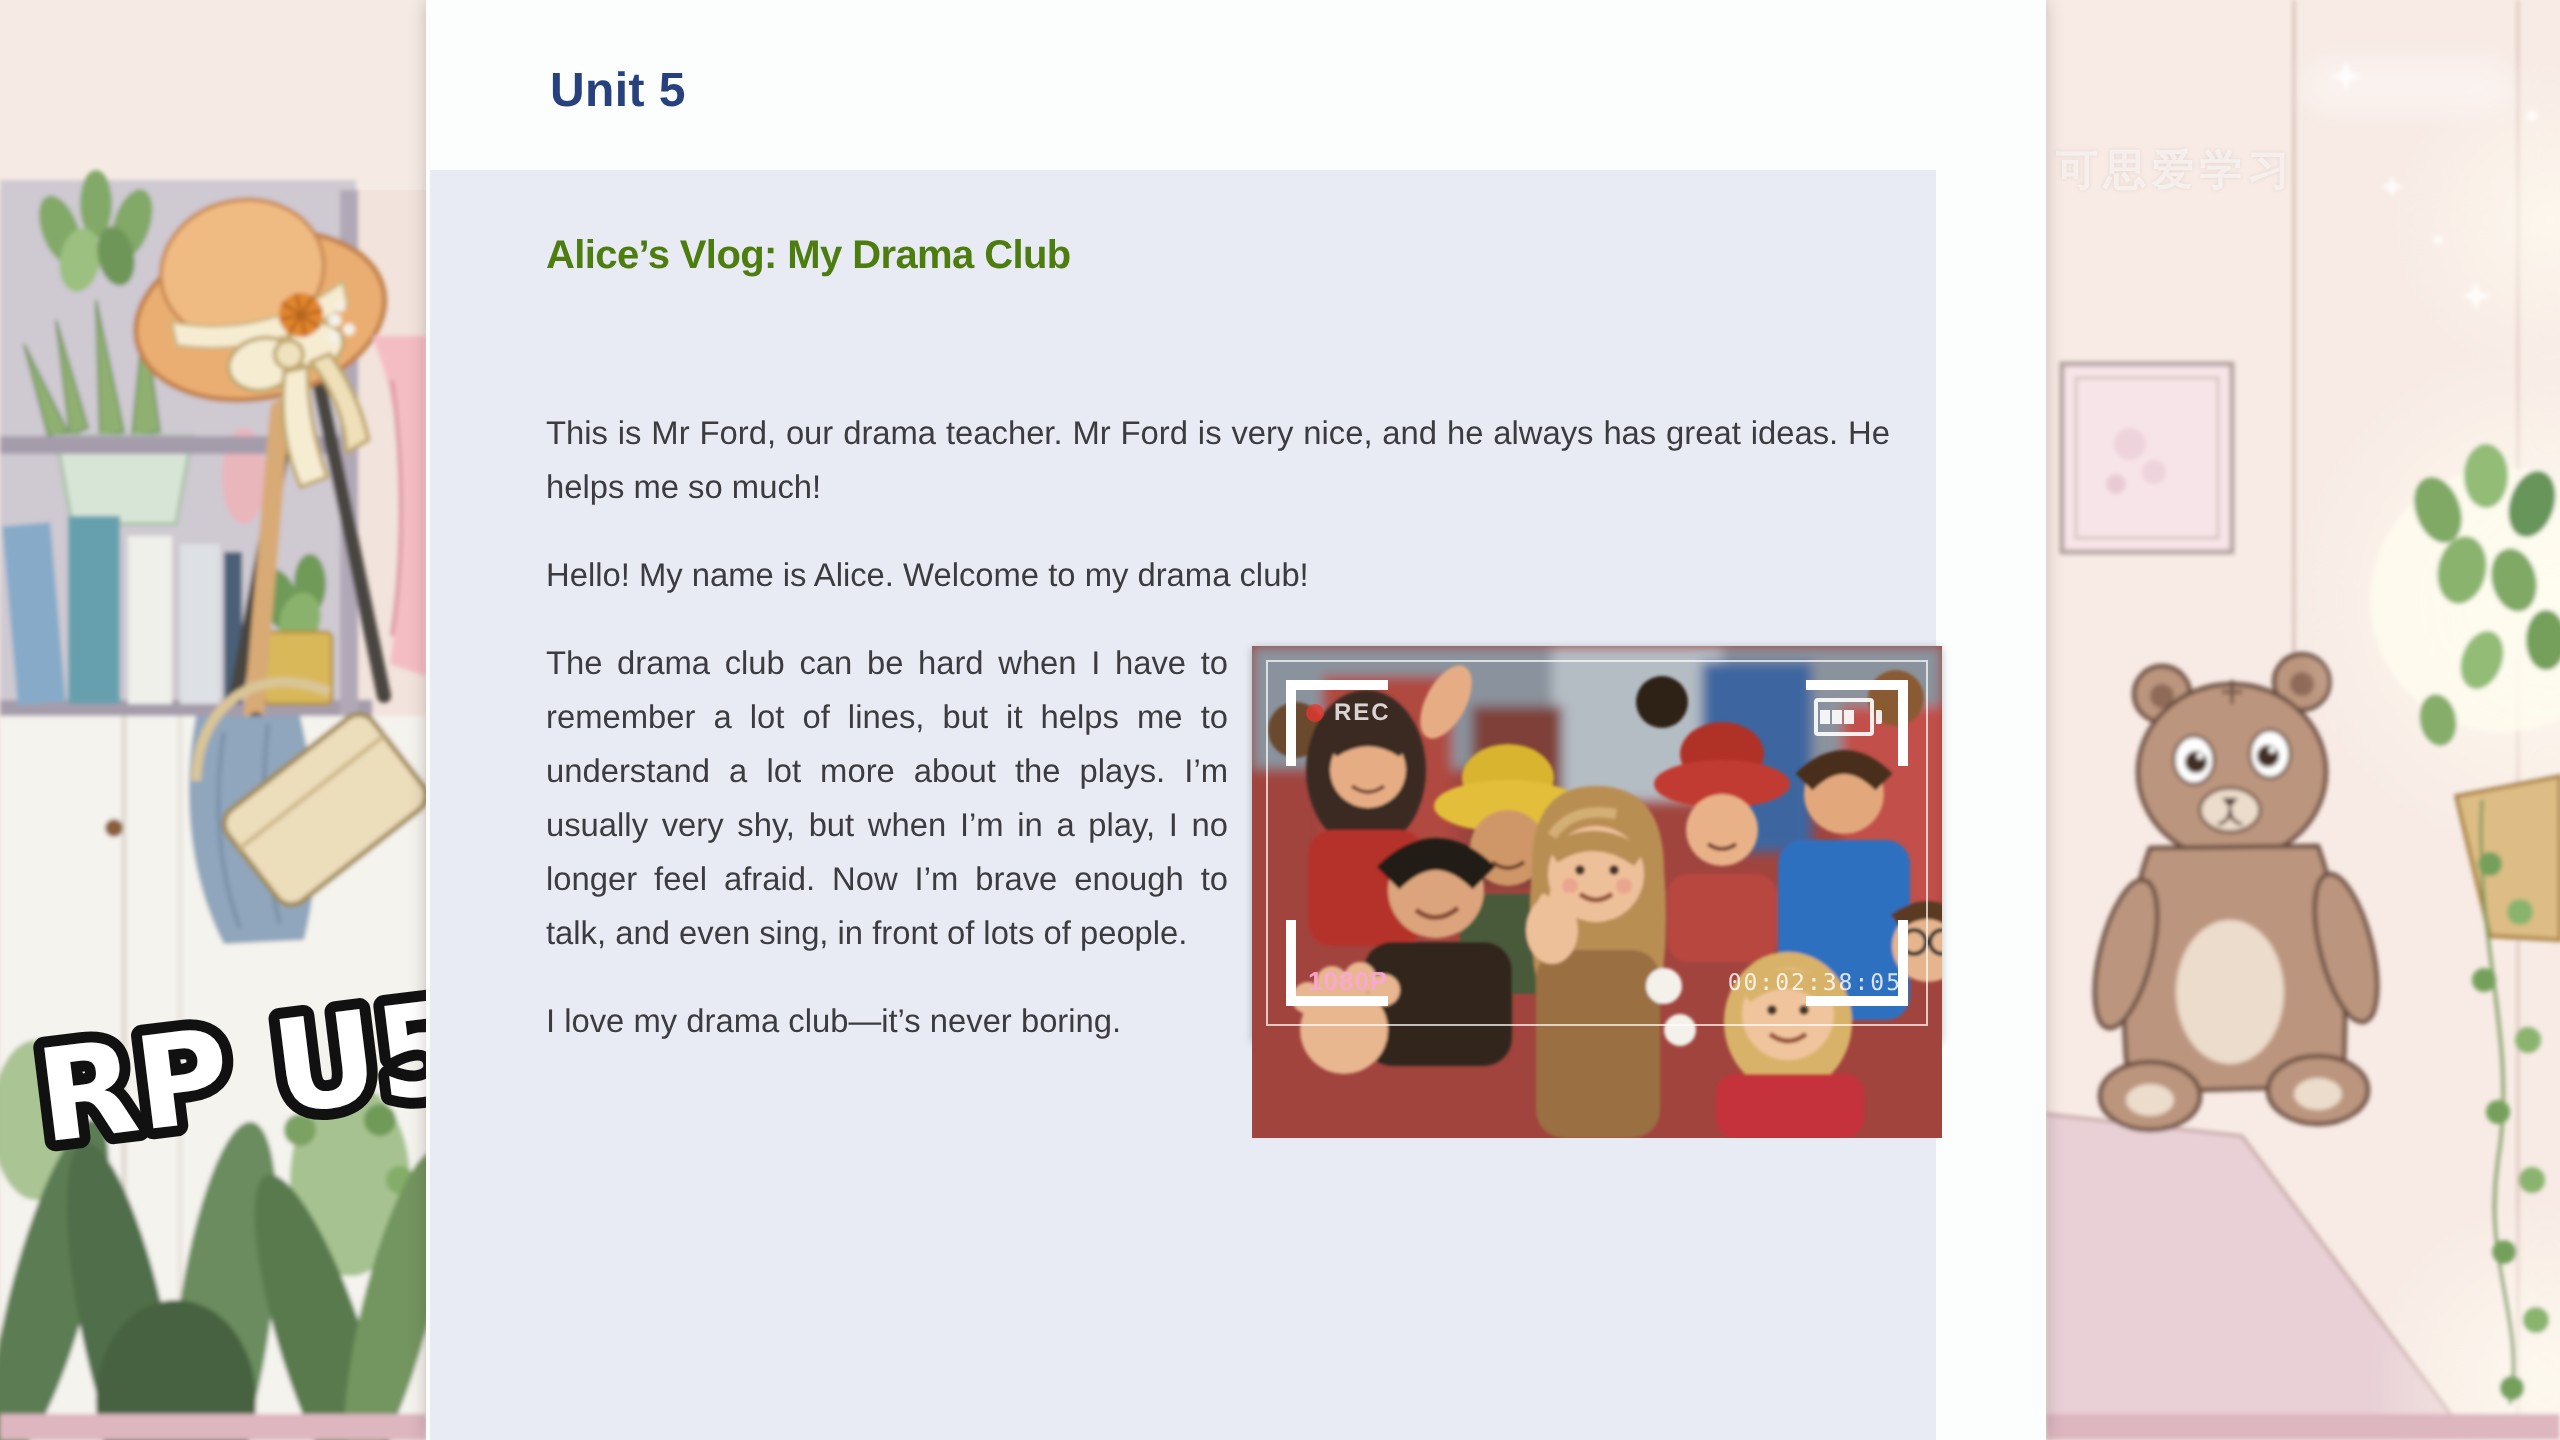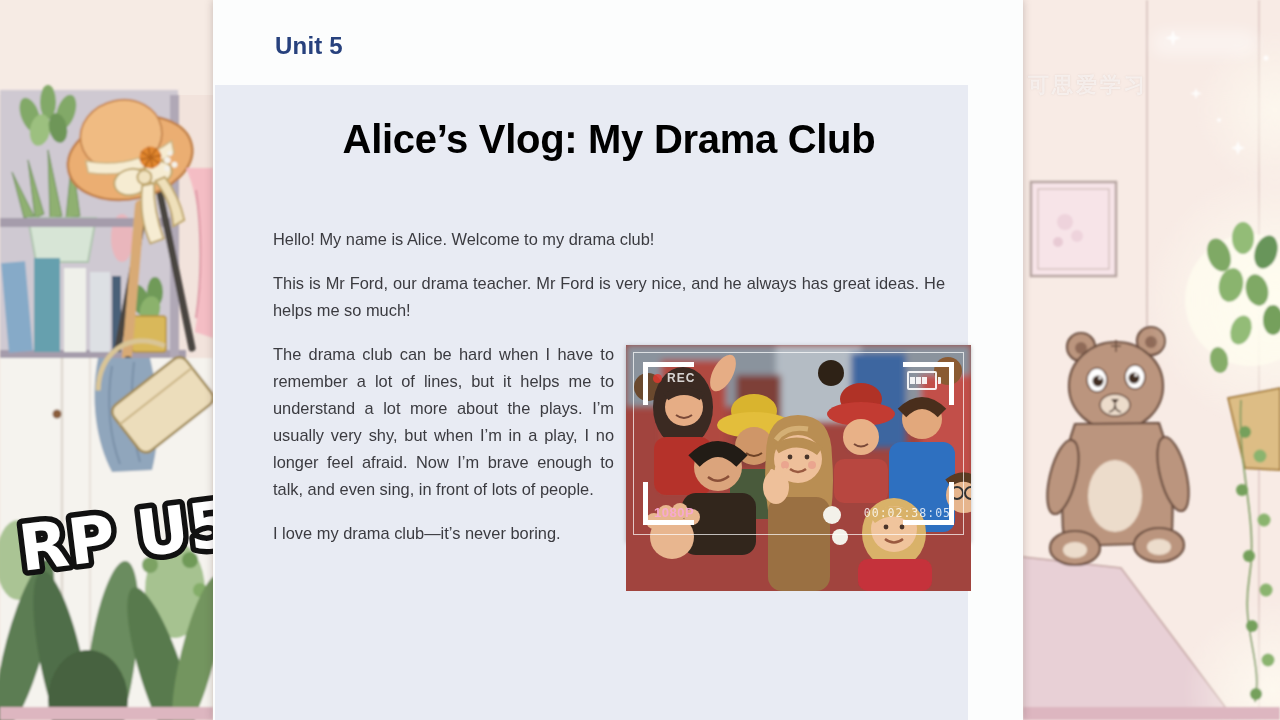--- a/index.html
+++ b/index.html
@@ -5,21 +5,21 @@
   html,body{margin:0;padding:0;background:#222;}
   .frame{position:relative;width:1280px;height:720px;overflow:hidden;background:#f4e6df;font-family:"Liberation Sans",sans-serif;}
   .bg{position:absolute;top:0;}
   .bg-left{left:0;}
   .bg-right{left:1023px;}
   
   .page{position:absolute;left:213px;top:0;width:810px;height:720px;background:#fcfdfd;box-shadow:0 0 8px rgba(60,40,40,.25);}
   .unit{position:absolute;left:62px;top:32px;font-size:24px;font-weight:bold;color:#27417d;letter-spacing:.2px;}
   .panel{position:absolute;left:2px;top:85px;width:753px;height:635px;background:#e8ebf3;}
   .panel-inner{padding:32px 23px 0 58px;}
-  .title{margin:0 0 64px 0;text-align:center;font-size:40px;font-weight:bold;color:#000000;letter-spacing:-.3px;}
+  .title{margin:0 0 64px 0;text-align:left;font-size:20px;font-weight:bold;color:#4d7c0f;letter-spacing:-.3px;}
   .panel-inner p{margin:0 0 17px 0;font-size:16.4px;line-height:27px;color:#3b3b40;text-align:justify;}
   
   .photo{position:relative;float:right;width:345px;height:197px;margin:4px -26px 10px 12px;background:#8f3d3a;box-shadow:0 1px 4px rgba(0,0,0,.25);}
   .photo svg{position:absolute;left:0;top:0;}
   .vf-outer{position:absolute;left:7px;top:7px;right:7px;bottom:7px;border:1.5px solid rgba(255,255,255,.7);pointer-events:none;}
   .vf-br{position:absolute;width:46px;height:38px;pointer-events:none;}
   .vf-br.tl{left:17px;top:17px;border-left:5px solid #fff;border-top:5px solid #fff;}
   .vf-br.tr{right:17px;top:17px;border-right:5px solid #fff;border-top:5px solid #fff;}
   .vf-br.bl{left:17px;bottom:17px;border-left:5px solid #fff;border-bottom:5px solid #fff;}
   .vf-br.br{right:17px;bottom:17px;border-right:5px solid #fff;border-bottom:5px solid #fff;}
@@ -249,22 +249,22 @@
 
   <svg class="corner-tag" width="230" height="140" viewBox="0 0 230 140">
     <text x="112" y="92" text-anchor="middle" transform="rotate(-7 112 70)" font-family="DejaVu Sans, sans-serif" font-size="64" font-weight="bold" fill="#ffffff" stroke="#111111" stroke-width="11" paint-order="stroke" stroke-linejoin="round">RP U5</text>
   </svg>
 
   <div class="page">
     <div class="unit">Unit 5</div>
     <div class="panel">
       <div class="panel-inner">
         <h1 class="title">Alice’s Vlog: My Drama Club</h1>
+        <p>This is Mr Ford, our drama teacher. Mr Ford is very nice, and he always has great ideas. He helps me so much!</p>
         <p>Hello! My name is Alice. Welcome to my drama club!</p>
-        <p>This is Mr Ford, our drama teacher. Mr Ford is very nice, and he always has great ideas. He helps me so much!</p>
 
         <div class="photo">
           <svg width="345" height="246" viewBox="0 0 345 246">
             <defs>
               <filter id="pb3" x="-10%" y="-10%" width="120%" height="120%">
                   <feGaussianBlur stdDeviation="3"></feGaussianBlur>
                 </filter>
               <filter id="pb1" x="-10%" y="-10%" width="120%" height="120%">
                   <feGaussianBlur stdDeviation=".7"></feGaussianBlur>
                 </filter>

